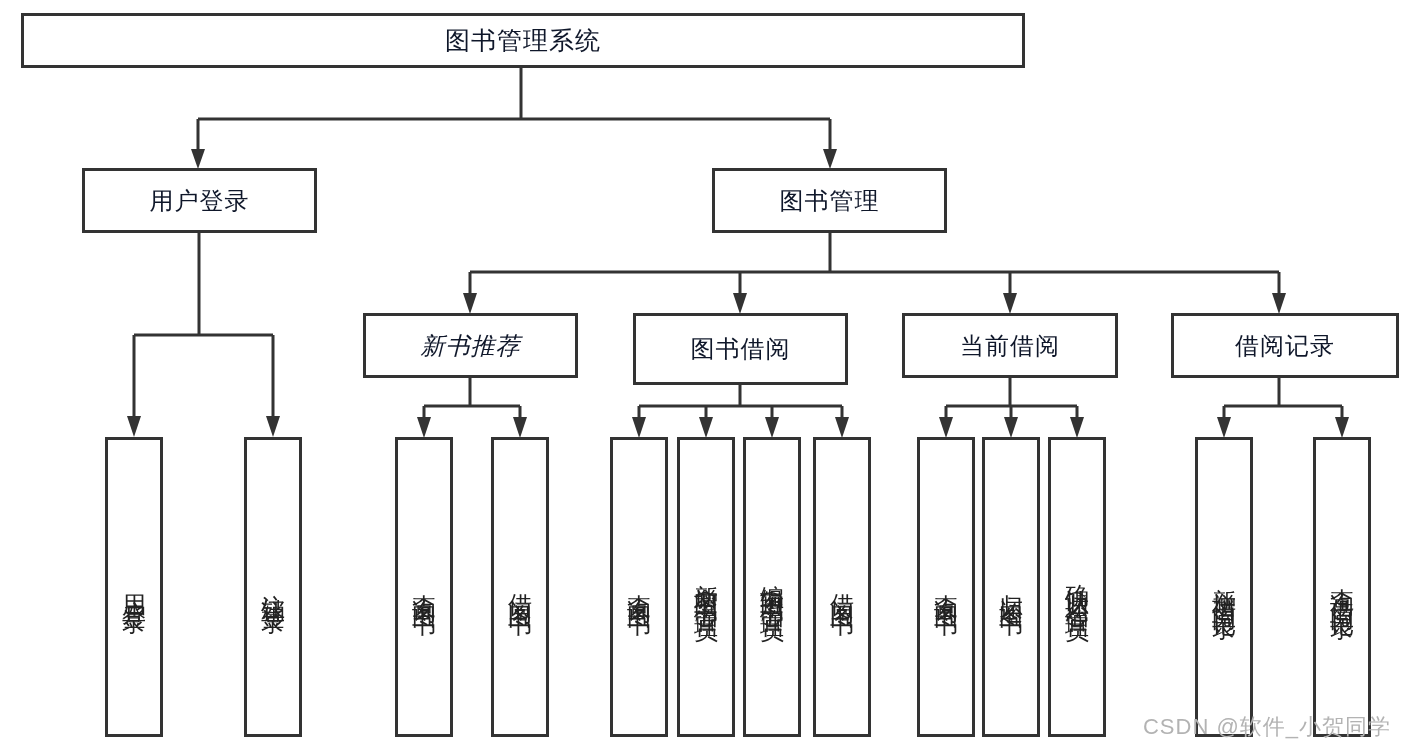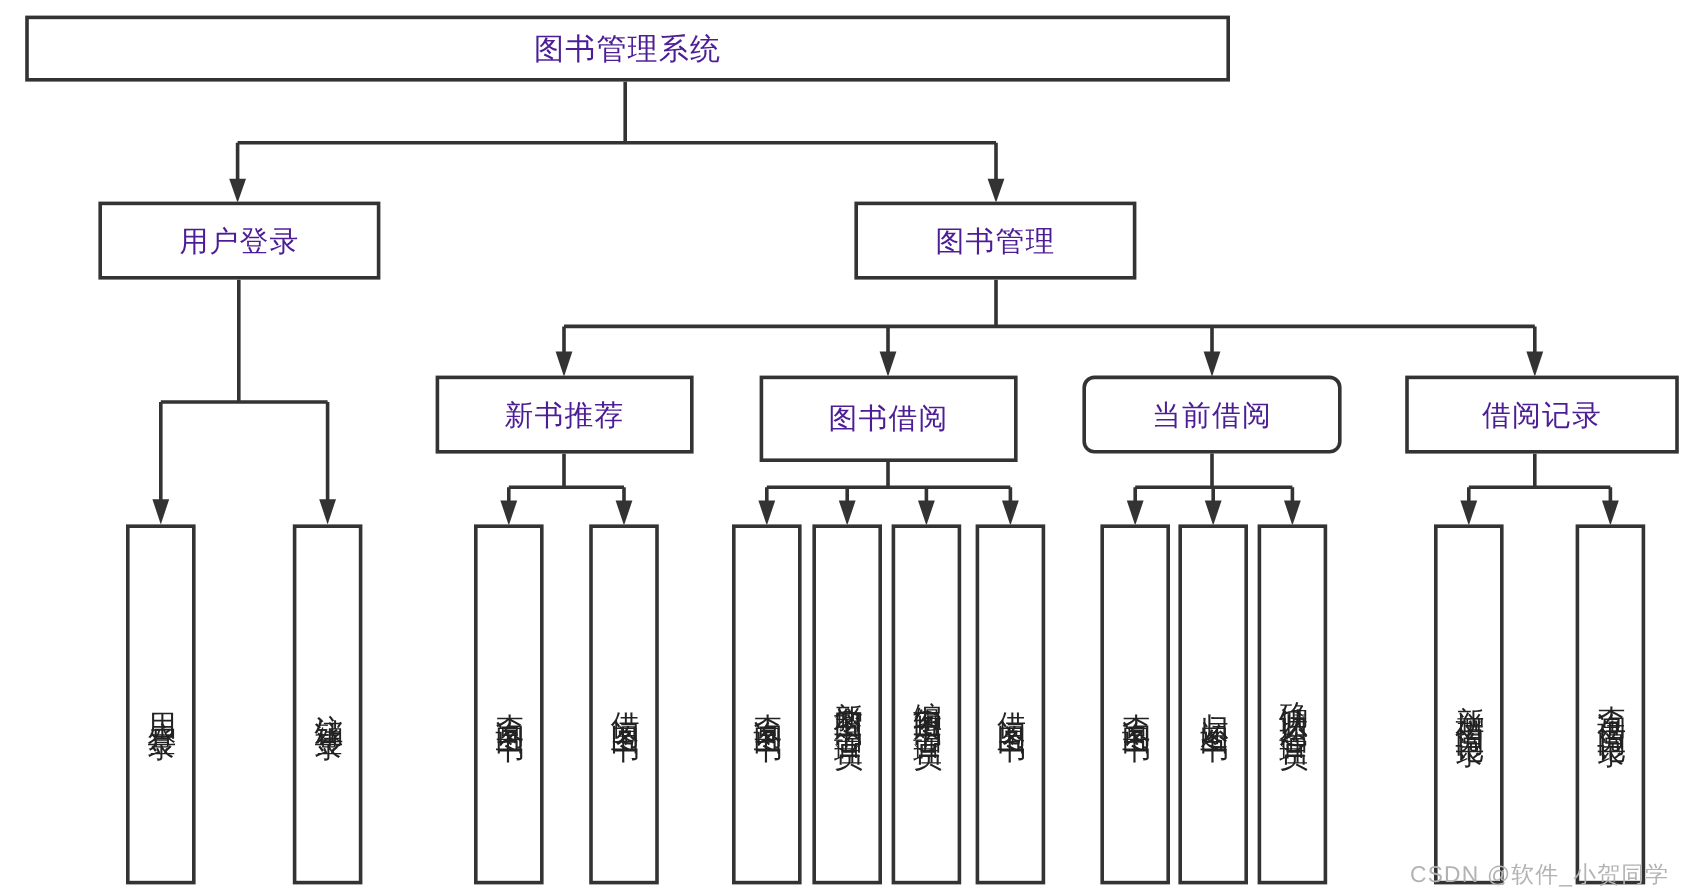--- a/index.html
+++ b/index.html
@@ -31,21 +31,21 @@
     stroke: none;
   }
   .hnode {
     position: absolute;
     box-sizing: border-box;
     border: 3px solid #333333;
     background: #ffffff;
     display: flex;
     align-items: center;
     justify-content: center;
-    color: #4c1d95;
+    color: #0f172a;
     font-size: 24px;
     letter-spacing: 1px;
     white-space: nowrap;
   }
   .hnode.root { font-size: 25px; }
   .vnode {
     position: absolute;
     box-sizing: border-box;
     border: 3px solid #333333;
     background: #ffffff;
@@ -64,21 +64,21 @@
     letter-spacing: 6px;
     line-height: 1;
     white-space: nowrap;
   }
   .vnode.long .vtext { letter-spacing: 5px; }
   .watermark {
     position: absolute;
     right: 14px;
     bottom: 5px;
     color: #b3b3b3;
-    font-size: 19px;
+    font-size: 22px;
     letter-spacing: 1px;
     white-space: nowrap;
     z-index: 5;
   }
 </style>
 </head>
 <body>
 
 <div class="canvas">
 
@@ -136,27 +136,27 @@
     <span>图书管理系统</span>
   </div>
 
   <div class="hnode" style="left:82px; top:168px; width:235px; height:65px;">
     <span>用户登录</span>
   </div>
   <div class="hnode" style="left:712px; top:168px; width:235px; height:65px;">
     <span>图书管理</span>
   </div>
 
-  <div class="hnode" style="left:363px; top:313px; width:215px; height:65px;">
+  <div class="hnode" style="left:363px; top:313px; width:215px; height:65px;font-style:italic;">
     <span>新书推荐</span>
   </div>
   <div class="hnode" style="left:633px; top:313px; width:215px; height:72px;">
     <span>图书借阅</span>
   </div>
-  <div class="hnode" style="left:902px; top:313px; width:216px; height:65px;border-radius:10px;">
+  <div class="hnode" style="left:902px; top:313px; width:216px; height:65px;">
     <span>当前借阅</span>
   </div>
   <div class="hnode" style="left:1171px; top:313px; width:228px; height:65px;">
     <span>借阅记录</span>
   </div>
 
   <div class="vnode" style="left:105px;">
     <span class="vtext">用户登录</span>
   </div>
   <div class="vnode" style="left:244px;">

